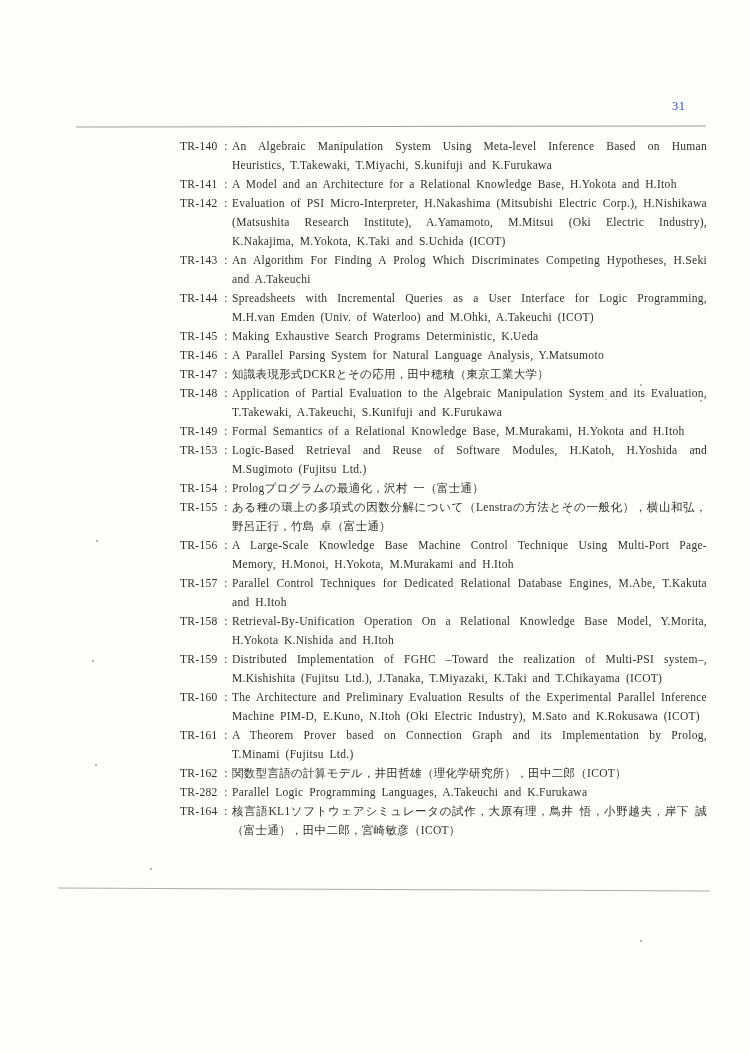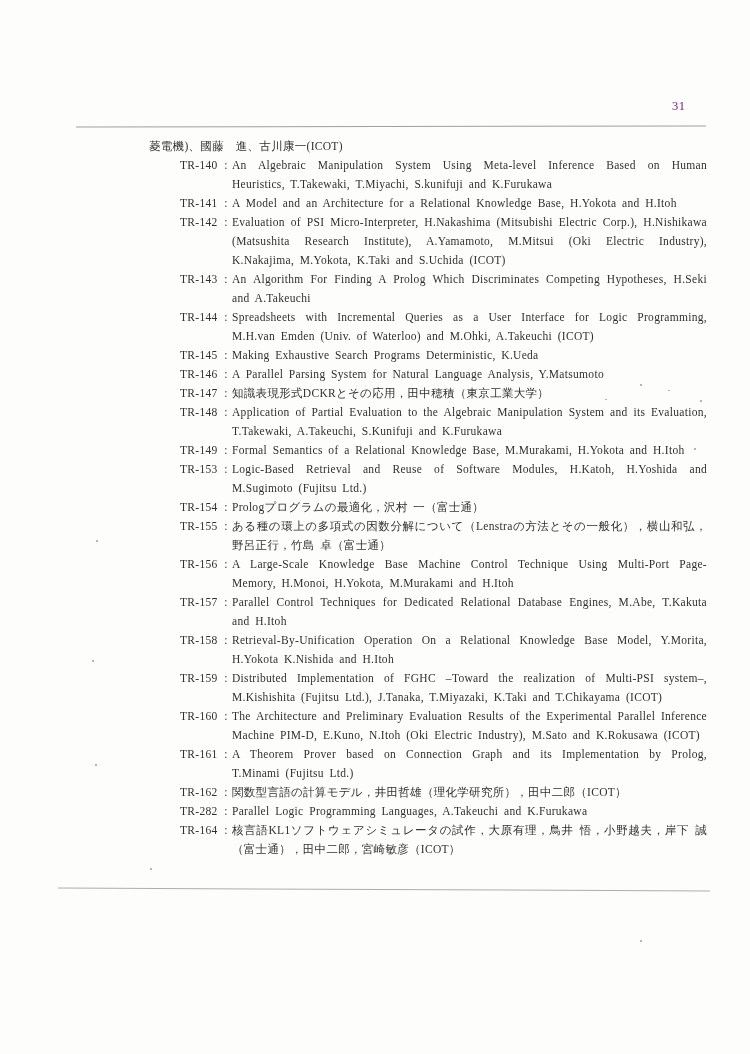--- a/index.html
+++ b/index.html
@@ -6,21 +6,21 @@
   .page{
     position:relative;
     width:750px;height:1054px;
     background:#fdfdfb;
     overflow:hidden;
     font-family:"Liberation Serif","DejaVu Serif",serif;
     color:#30302e;
   }
   .page-number{
     position:absolute;top:99px;left:672px;
-    font-size:12.5px;letter-spacing:.5px;color:#701a75;
+    font-size:12.5px;letter-spacing:.5px;color:#1d4ed8;
   }
   .top-rule{
     position:absolute;top:126px;left:76px;width:630px;height:0;
     border-top:1.6px solid #8f8f8d;opacity:.85;
     transform:rotate(-0.08deg);
   }
   .bottom-rule{
     position:absolute;top:889px;left:58px;width:652px;height:0;
     border-top:1.4px solid #9a9a98;opacity:.8;
     transform:rotate(0.25deg);
@@ -53,21 +53,20 @@
 </head>
 <body>
 
 <div class="page">
 
   <span class="page-number">31</span>
   <div class="top-rule"></div>
 
   <div class="content">
 
-    <p class="intro-line">菱電機)、國藤　進、古川康一(ICOT)</p>
 
     <div class="entry">
       <span class="rid">TR-140</span>
       <span class="sep">:</span>
       <span class="txt">An Algebraic Manipulation System Using Meta-level Inference Based on Human Heuristics, T.Takewaki, T.Miyachi, S.kunifuji and K.Furukawa</span>
     </div>
     <div class="entry">
       <span class="rid">TR-141</span>
       <span class="sep">:</span>
       <span class="txt">A Model and an Architecture for a Relational Knowledge Base, H.Yokota and H.Itoh</span>

